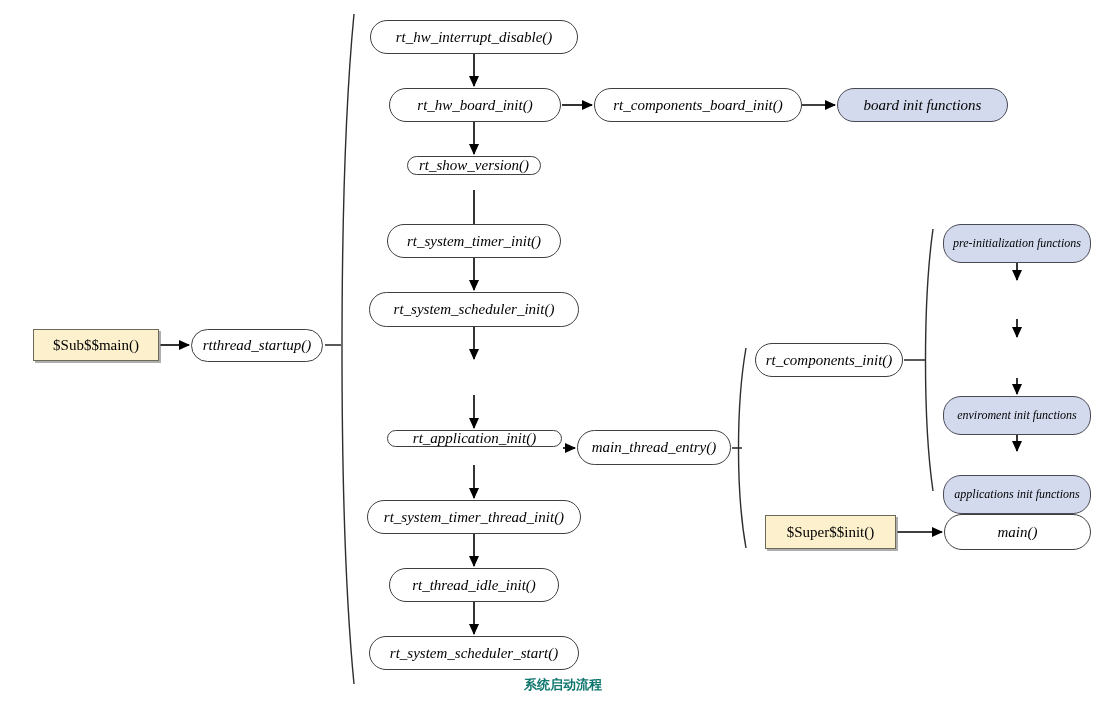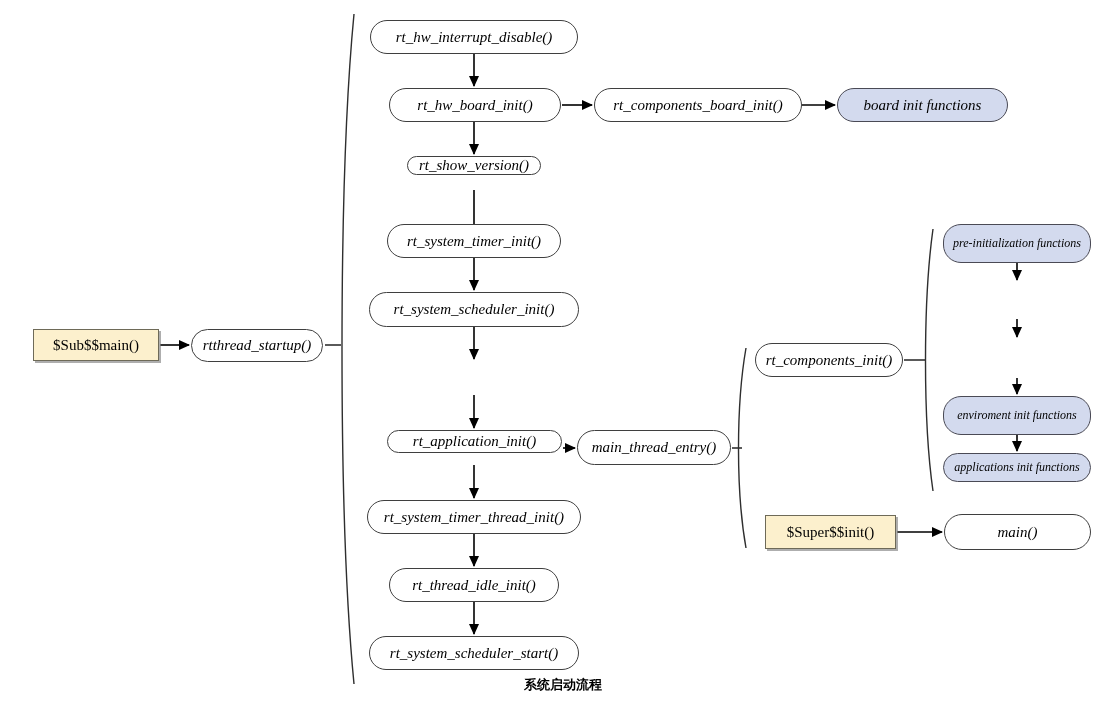--- a/index.html
+++ b/index.html
@@ -29,21 +29,21 @@
   .blue{background:var(--blue-fill,#d3daee);font-size:12px;border-color:#4a4a55;}
   .yellow{
     background:var(--yellow-fill,#fcf0cd);
     border:1px solid #6e6a58;
     box-shadow:2px 2px 0 rgba(130,130,130,.65);
   }
   #caption{
     position:absolute;left:488px;top:677px;width:150px;
     text-align:center;
     font:bold 13px/1.2 "DejaVu Sans", sans-serif;
-    color:#000000;
+    color:#0f766e;
   }
 </style>
 </head>
 <body>
 
 <div id="stage">
 
   <svg id="connectors" width="1102" height="704" viewBox="0 0 1102 704" aria-hidden="true">
     <defs>
       <marker id="ah" markerUnits="userSpaceOnUse" markerWidth="13" markerHeight="12" refX="10" refY="5" orient="auto">
@@ -89,28 +89,28 @@
   <div class="node yellow" style="left:33px;top:329px;width:126px;height:32px">$Sub$$main()</div>
   <div class="node pill" style="left:191px;top:329px;width:132px;height:33px">rtthread_startup()</div>
 
   <div class="node pill" style="left:370px;top:20px;width:208px;height:34px">rt_hw_interrupt_disable()</div>
   <div class="node pill" style="left:389px;top:88px;width:172px;height:34px">rt_hw_board_init()</div>
   <div class="node pill" style="left:594px;top:88px;width:208px;height:34px">rt_components_board_init()</div>
   <div class="node pill blue" style="left:837px;top:88px;width:171px;height:34px;font-size:15px">board init functions</div>
   <div class="node pill" style="left:407px;top:156px;width:134px;height:19px">rt_show_version()</div>
   <div class="node pill" style="left:387px;top:224px;width:174px;height:34px">rt_system_timer_init()</div>
   <div class="node pill" style="left:369px;top:292px;width:210px;height:35px">rt_system_scheduler_init()</div>
-  <div class="node pill" style="left:387px;top:430px;width:175px;height:23px">rt_application_init()</div>
+  <div class="node pill" style="left:387px;top:430px;width:175px;height:17px">rt_application_init()</div>
   <div class="node pill" style="left:577px;top:430px;width:154px;height:35px">main_thread_entry()</div>
   <div class="node pill" style="left:367px;top:500px;width:214px;height:34px">rt_system_timer_thread_init()</div>
   <div class="node pill" style="left:389px;top:568px;width:170px;height:34px">rt_thread_idle_init()</div>
   <div class="node pill" style="left:369px;top:636px;width:210px;height:34px">rt_system_scheduler_start()</div>
 
   <div class="node pill" style="left:755px;top:343px;width:148px;height:34px">rt_components_init()</div>
   <div class="node yellow" style="left:765px;top:515px;width:131px;height:34px">$Super$$init()</div>
   <div class="node pill" style="left:944px;top:514px;width:147px;height:36px">main()</div>
 
   <div class="node pill blue" style="left:943px;top:224px;width:148px;height:39px">pre-initialization functions</div>
   <div class="node pill blue" style="left:943px;top:396px;width:148px;height:39px">enviroment init functions</div>
-  <div class="node pill blue" style="left:943px;top:453px;width:148px;height:29px">applications init functions</div>
+  <div class="node pill blue" style="left:943px;top:475px;width:148px;height:39px">applications init functions</div>
 
   <div id="caption">系统启动流程</div>
 </div>
 
 </body></html>

